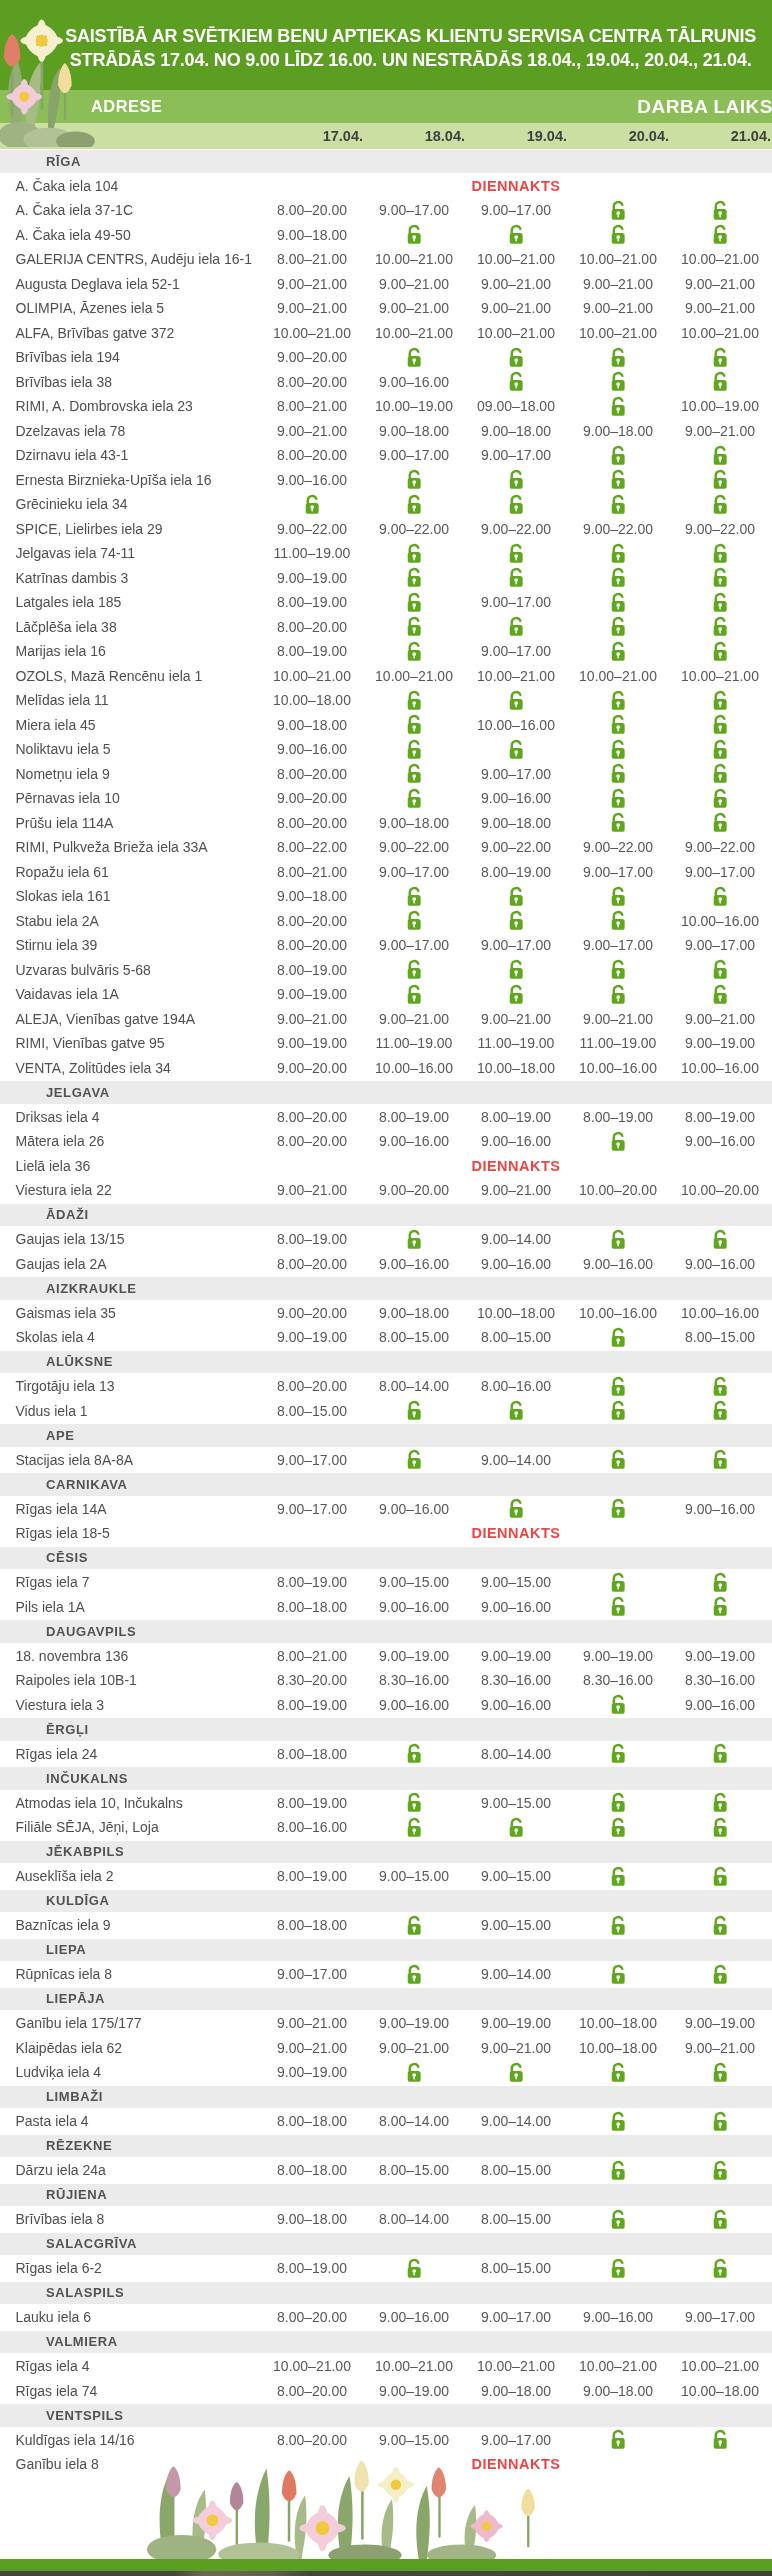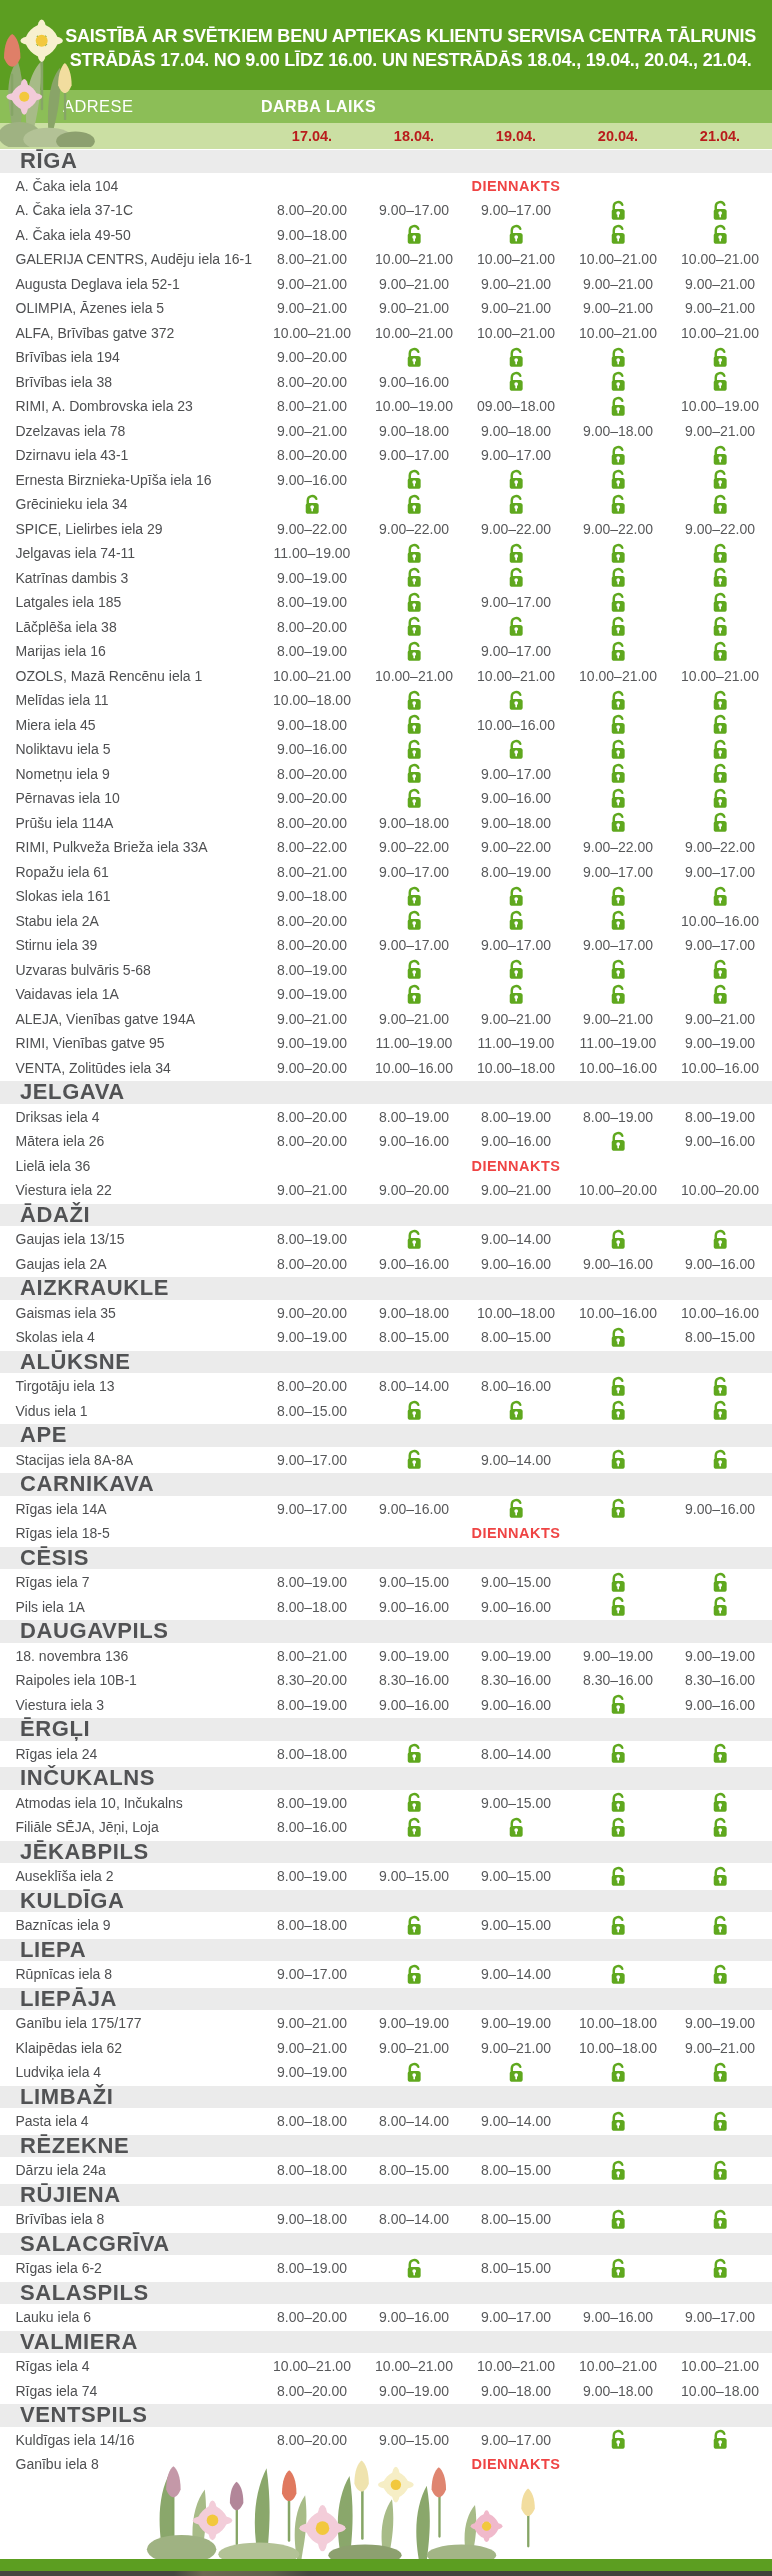--- a/index.html
+++ b/index.html
@@ -7,29 +7,29 @@
         font-family:"Liberation Sans",sans-serif;-webkit-font-smoothing:antialiased;}
   *{box-sizing:border-box;}
 
   
   .banner{height:90px;background:#5c9e21;display:flex;flex-direction:column;justify-content:center;
           padding:5.8px 7.7px 0 56px;text-align:center;}
   .banner .hl{color:#fff;font-weight:bold;font-size:18px;line-height:24px;letter-spacing:-0.2px;white-space:nowrap;}
 
   
   .band1{height:33px;background:#8cbe57;display:grid;grid-template-columns:261px 512px;align-items:center;}
-  .band1 .addr-h{color:#fff;font-weight:normal;font-size:16.4px;padding-left:63px;letter-spacing:0.5px;}
-  .band1 .hours-h{color:#fff;font-weight:bold;font-size:16px;text-align:left;letter-spacing:0.5px;}
+  .band1 .addr-h{color:#fff;font-weight:bold;font-size:16.4px;padding-left:91px;letter-spacing:0.5px;}
+  .band1 .hours-h{color:#fff;font-weight:bold;font-size:19px;text-align:right;letter-spacing:0.5px;}
   .band2{height:26px;background:#cbdfa3;display:grid;grid-template-columns:261px repeat(5,102px);align-items:center;}
-  .band2 .date{color:#b91c1c;font-weight:bold;font-size:14.5px;text-align:center;}
+  .band2 .date{color:#404040;font-weight:bold;font-size:14.5px;text-align:right;}
 
   
   .section-row{height:24.5px;background:#ebebeb;border-top:1px solid #fff;border-bottom:1px solid #fff;
                display:flex;align-items:center;}
-  .section-title{padding-left:20px;font-size:22px;font-weight:bold;color:#515254;letter-spacing:0.6px;}
+  .section-title{padding-left:46px;font-size:13px;font-weight:bold;color:#515254;letter-spacing:0.6px;}
   .row{height:24.5px;display:grid;grid-template-columns:261px repeat(5,102px);align-items:center;background:#fff;}
   .addr{padding-left:15.5px;font-size:14px;color:#4e4f51;white-space:nowrap;}
   .cell{text-align:center;font-size:14px;color:#57585a;white-space:nowrap;}
   .cell svg{vertical-align:middle;}
   .diennakts{color:#ef4444;font-weight:bold;font-size:14.5px;letter-spacing:0.5px;white-space:nowrap;}
 
   
   .flowers-top{position:absolute;left:-1.9px;top:3.9px;pointer-events:none;}
   .flowers-bottom{position:absolute;left:143px;bottom:15.5px;pointer-events:none;}
   .green-bar{position:absolute;left:0;bottom:4.8px;width:773px;height:12.6px;background:#5c9e21;}

